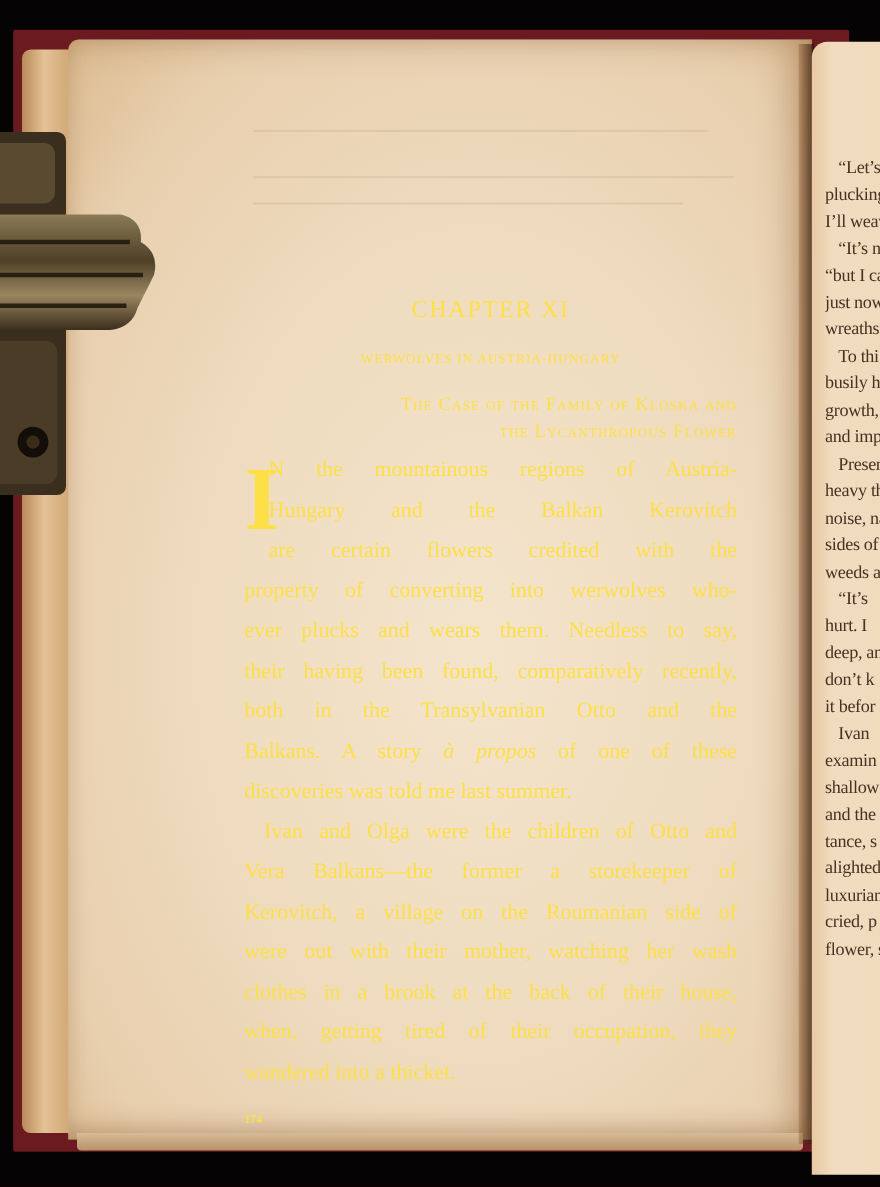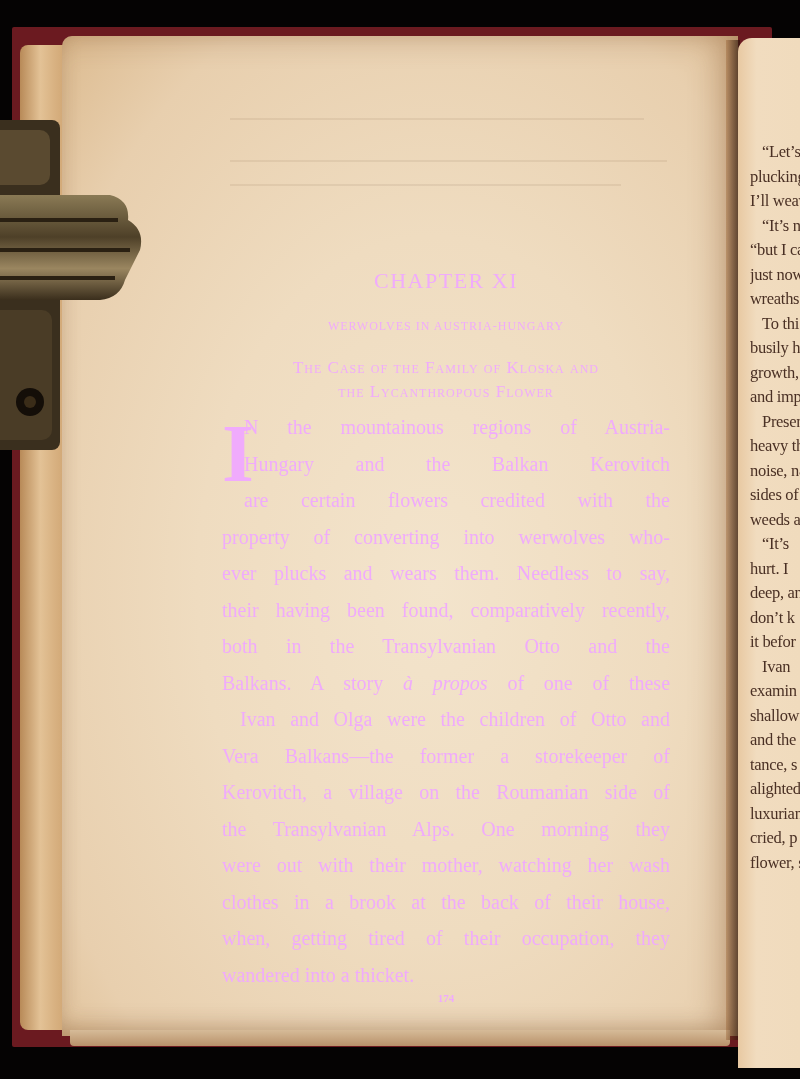--- a/index.html
+++ b/index.html
@@ -40,45 +40,45 @@
   .right-text {
     position:absolute; left:750px; top:140px; width:60px; overflow:hidden;
     font-size:16.5px; line-height:24.5px; color:#4a3024; white-space:nowrap;
     letter-spacing:-0.3px;
   }
   .right-text div.indent { padding-left:12px; }
   .clip {
     position:absolute; left:-10px; top:120px; width:160px; height:330px;
   }
   .textcol {
-    position:absolute; left:222px; top:260px; width:448px; color:#f0abfc;
+    position:absolute; left:222px; top:260px; width:448px; color:#fde047;
   }
   .chapter {
     text-align:center; font-size:22px; letter-spacing:1.5px; margin:8px 0 0 0;
   }
   .title {
     text-align:center; font-size:12px; letter-spacing:1px; line-height:24px; margin-top:20px;
   }
   .subtitle {
-    text-align:center; font-size:17px; line-height:24px; margin-top:18px;
+    text-align:right; font-size:17px; line-height:24px; margin-top:18px;
     font-variant:small-caps; letter-spacing:1px;
   }
   .body {
     font-size:20px; line-height:25.5px; text-align:justify; margin-top:10px;
   }
   .line { display:block; text-align:justify; text-align-last:justify; white-space:nowrap;margin-top:11px; }
   .line.last { text-align-last:left; }
   .dropcap-wrap { position:relative; }
   .dropcap {
     position:absolute; left:0; top:4px; font-size:82px; line-height:70px; font-weight:bold;
   }
   .cap-line { padding-left:22px; }
   .indent { padding-left:18px; }
   .pagenum {
-    text-align:center; font-size:11px; font-weight:bold; margin-top:4px;
+    font-size:11px; font-weight:bold; margin-top:24px;
   }
   .header-ghost {
     position:absolute; left:230px; top:108px; width:460px; height:140px;
     opacity:0.08; color:#5a3a20; font-size:14px; line-height:28px;
   }
 </style>
 </head>
 <body>
 
 <div class="cover"></div>
@@ -129,27 +129,27 @@
       <span class="dropcap">I</span>
       <span class="line cap-line">N the mountainous regions of Austria-</span>
       <span class="line cap-line">Hungary and the Balkan Kerovitch</span>
       <span class="line cap-line">are certain flowers credited with the</span>
     </div>
     <span class="line">property of converting into werwolves who-</span>
     <span class="line">ever plucks and wears them.  Needless to say,</span>
     <span class="line">their having been found, comparatively recently,</span>
     <span class="line">both in the Transylvanian Otto and the</span>
     <span class="line"><span>Balkans.  A story </span><i>à propos</i><span> of one of these</span></span>
+    <span class="line last">discoveries was told me last summer.</span>
   </div>
 
   <div class="body" style="margin-top:0">
     <span class="line indent">Ivan and Olga were the children of Otto and</span>
     <span class="line">Vera Balkans—the former a storekeeper of</span>
     <span class="line">Kerovitch, a village on the Roumanian side of</span>
-    <span class="line">the Transylvanian Alps.  One morning they</span>
     <span class="line">were out with their mother, watching her wash</span>
     <span class="line">clothes in a brook at the back of their house,</span>
     <span class="line">when, getting tired of their occupation, they</span>
     <span class="line last">wandered into a thicket.</span>
   </div>
 
   <div class="pagenum">174</div>
 </div>
 
 <div class="right-text" id="right-text">

